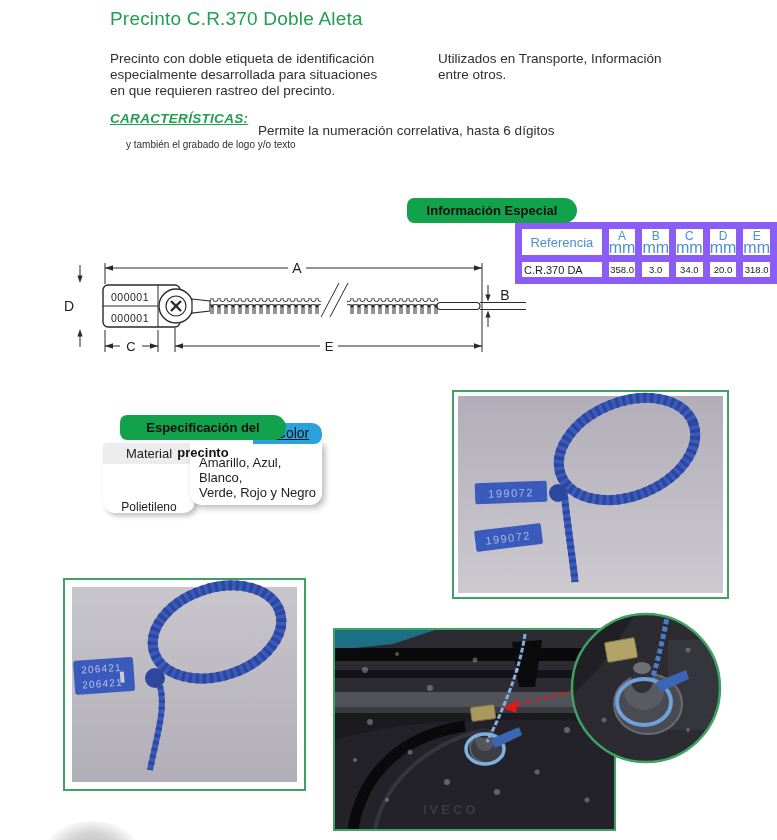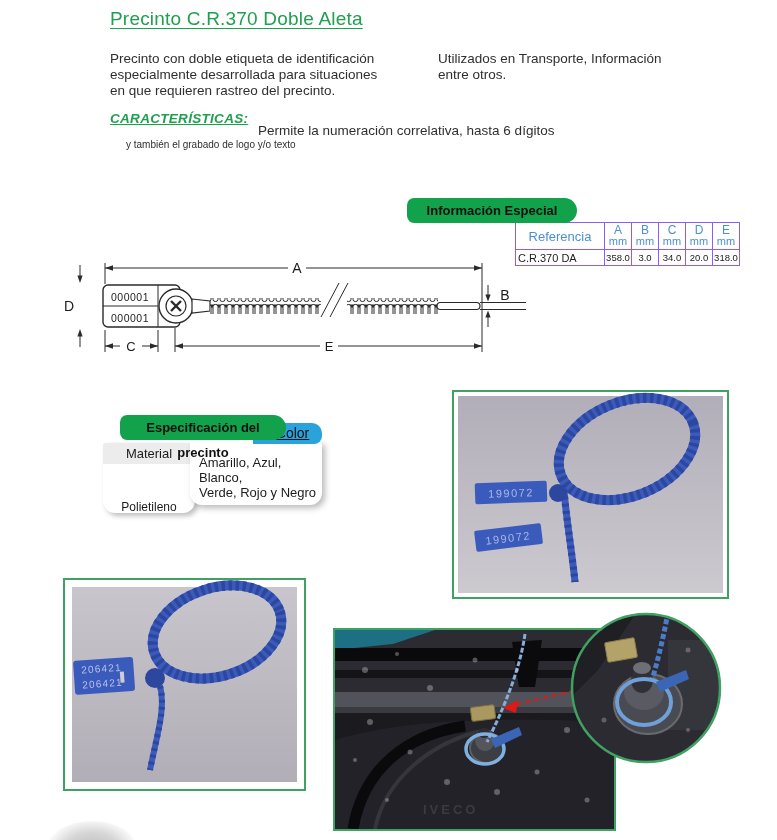--- a/index.html
+++ b/index.html
@@ -1,46 +1,46 @@
 <!DOCTYPE html>
 <html><head>
 <meta charset="utf-8">
 <style>
   html,body{margin:0;padding:0;background:#ffffff;}
   .page{position:relative;width:777px;height:840px;background:#ffffff;overflow:hidden;
         font-family:"Liberation Sans",sans-serif;color:#2f2f2f;}
   .abs{position:absolute;}
   
-  .title{left:110px;top:8px;font-size:19px;color:#1fa04f;text-decoration:underline;
+  .title{left:110px;top:8px;font-size:19px;color:#1fa04f;
          text-underline-offset:3px;letter-spacing:.2px;}
   
   .para{font-size:13.5px;line-height:16px;color:#2f2f2f;}
   .intro-left{left:110px;top:51px;}
   .intro-right{left:438px;top:51px;}
   
   .caract-label{left:110px;top:111px;font-size:13.5px;color:#1fa04f;font-style:italic;
                 font-weight:bold;text-decoration:underline;letter-spacing:.3px;}
   .caract-l1{left:258px;top:123px;font-size:13.5px;}
   .caract-l2{left:126px;top:139px;font-size:10px;}
   
   .badge-green{background:#12a24c;color:#101010;font-weight:bold;font-size:13px;
                text-align:center;border-radius:8px 14px 14px 8px;}
   .badge-info{left:407px;top:198px;width:170px;height:25px;line-height:25px;z-index:5;}
   .badge-spec{left:96px;top:415px;width:166px;height:25px;line-height:25px;z-index:4;margin-left:24px;}
   .badge-color{left:253px;top:423px;width:69px;height:21px;line-height:21px;z-index:3;
                background:#2aa3dd;color:#101010;font-size:14px;text-align:center;
                border-radius:10px 10px 8px 0;padding-left:10px;box-sizing:border-box;text-decoration:underline;}
   
   .dim-table{left:515px;top:222px;border-collapse:collapse;z-index:2;background:#fff;}
-  .dim-table td,.dim-table th{border:1px solid #8b5cf6;padding:0;}
+  .dim-table td,.dim-table th{border:7px solid #8b5cf6;padding:0;}
   .dim-table .ref-h{width:88px;height:26px;color:#4b8fd4;font-size:13px;font-weight:normal;
                     text-align:center;}
   .dim-table .col-h{width:26px;color:#4b8fd4;font-size:12px;font-weight:normal;
                     text-align:center;line-height:11px;}
-  .dim-table .col-h .unit{font-size:11px;display:block;}
+  .dim-table .col-h .unit{font-size:16px;display:block;}
   .dim-table .ref-v{font-size:11px;height:15px;padding-left:2px;color:#1c1c1c;}
   .dim-table .num-v{font-size:9.5px;text-align:center;color:#1c1c1c;}
   
   .card{background:#ffffff;}
   .mat-card{left:103px;top:443px;width:92px;height:70px;border-radius:2px 2px 12px 12px;
             box-shadow:3px 3px 5px rgba(0,0,0,.25);z-index:1;}
   .mat-head{height:21px;line-height:21px;background:#ececec;text-align:center;
             font-size:13px;color:#1c1c1c;border-radius:2px 2px 0 0;}
   .mat-val{text-align:center;font-size:12px;color:#1c1c1c;padding-top:36px;}
   .color-card{left:190px;top:441px;width:132px;height:64px;border-radius:4px 4px 12px 12px;

